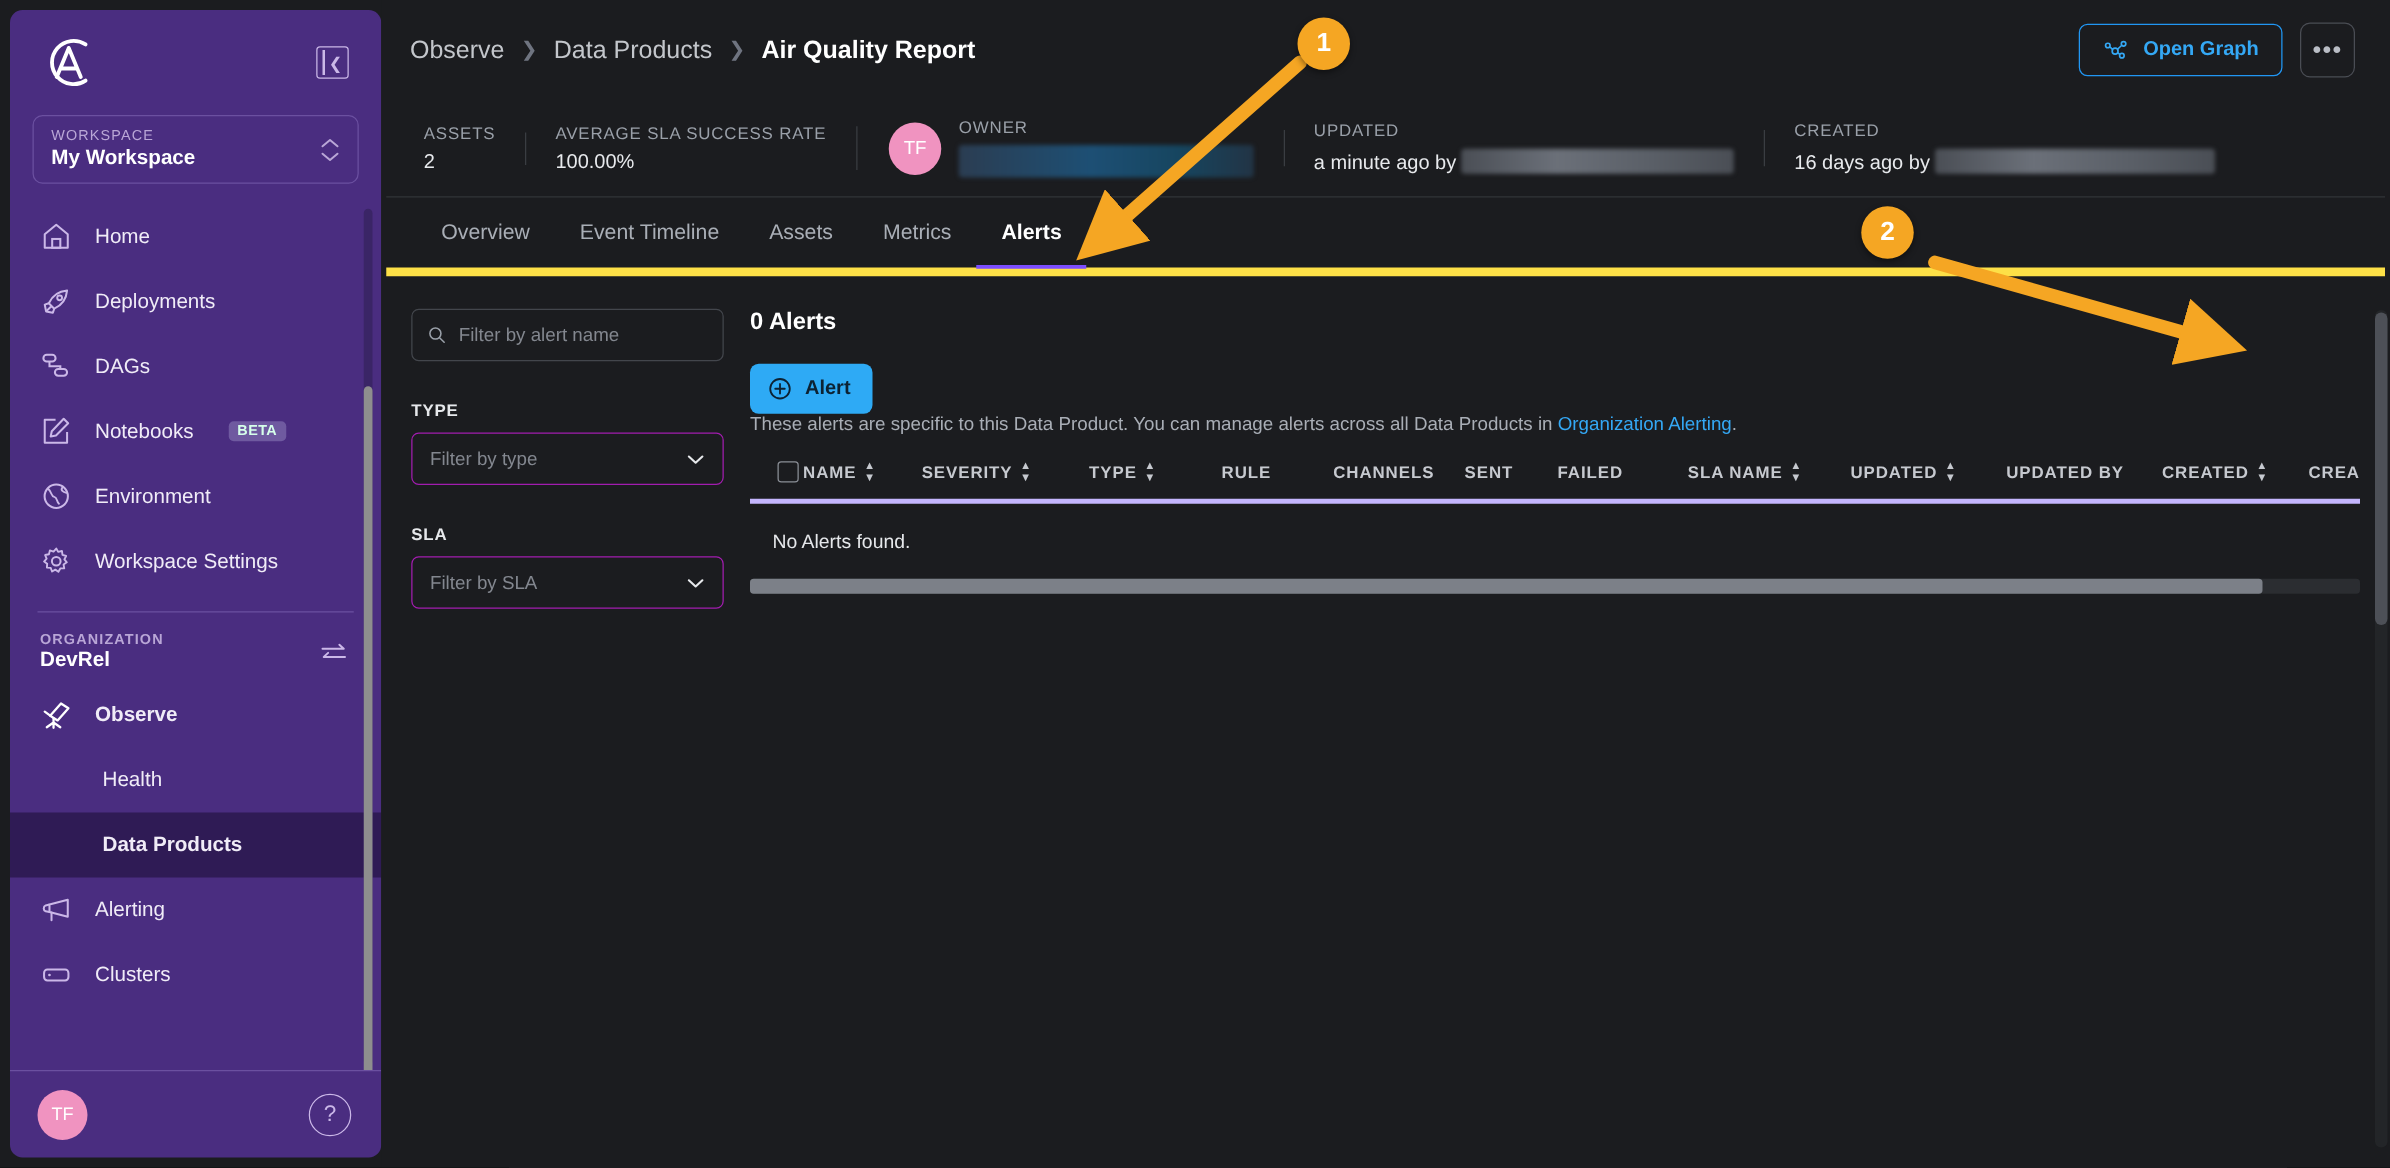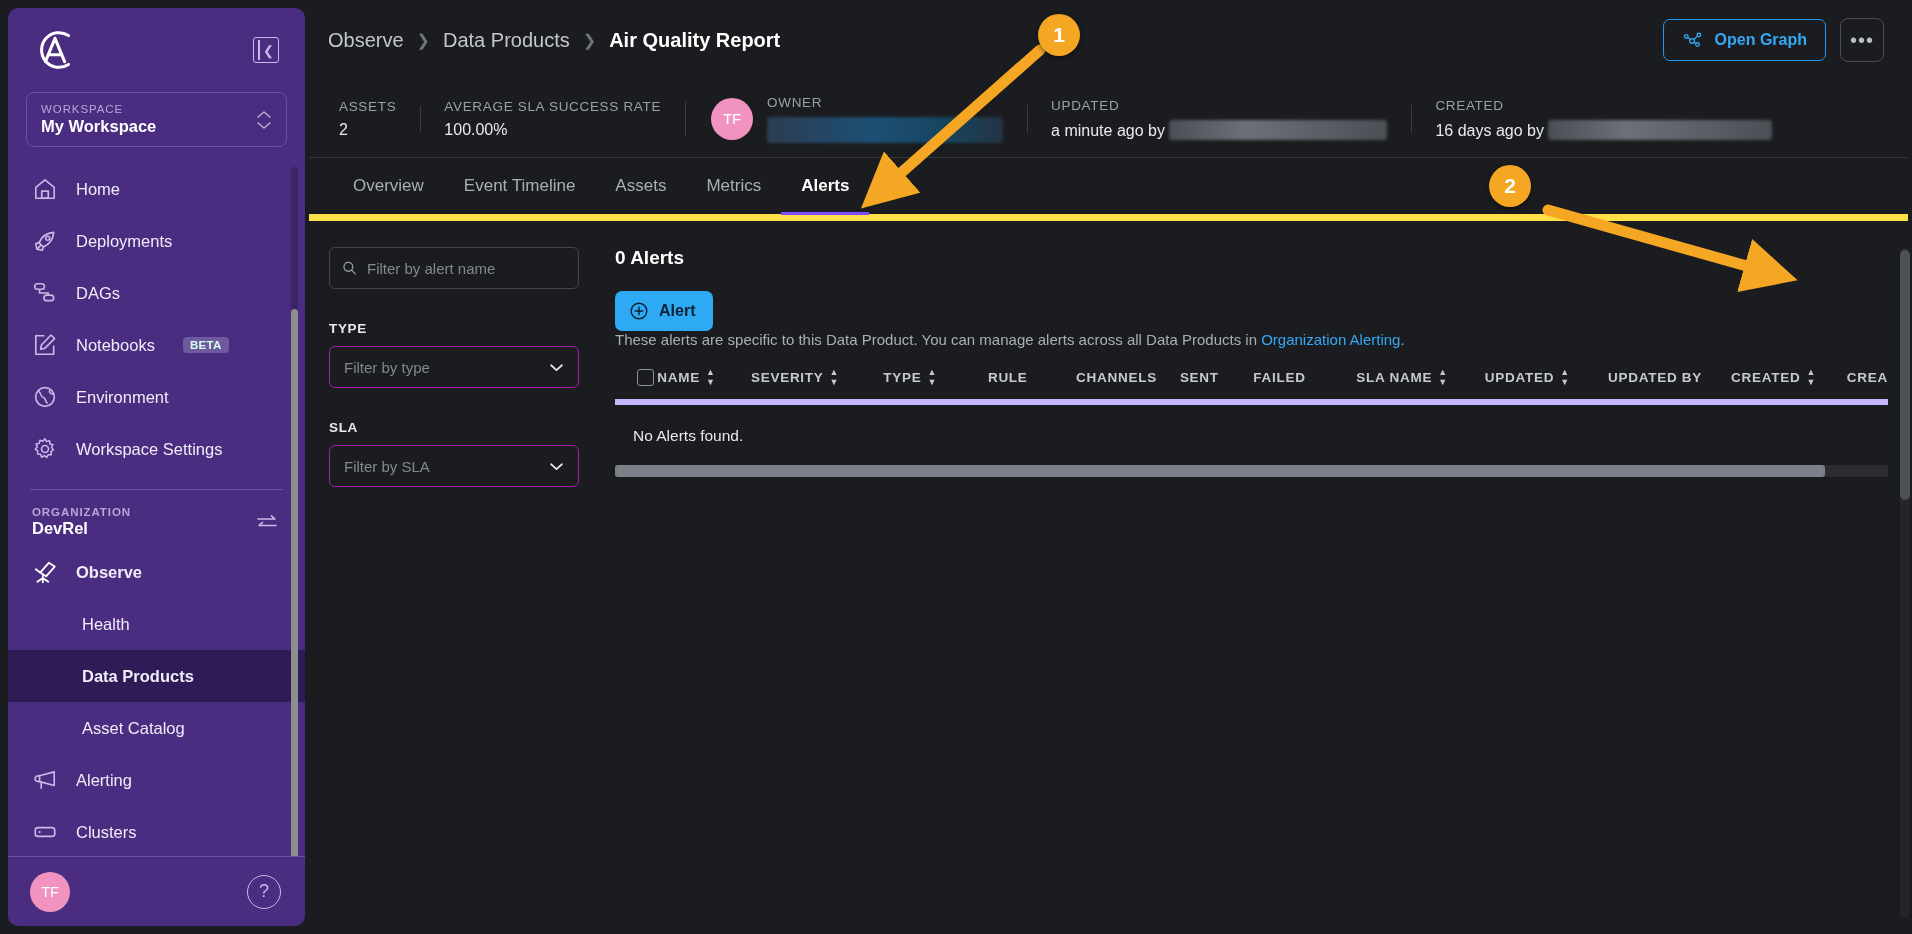--- a/index.html
+++ b/index.html
@@ -191,21 +191,21 @@
     border-bottom: 7px solid #fde047;
     margin: 0 4px;
   }
   .tab {
     padding: 18px 20px 16px 20px;
     font-size: 17px; color:#a9aeb6; cursor:pointer;
     border-bottom: 3px solid transparent; margin-bottom:-1px;
   }
   .tab.active { color:#fff; font-weight:700; border-bottom-color:#7c4dff; }
 
-  .content { display:flex; padding: 26px 24px 0 24px; gap: 36px; }
+  .content { display:flex; padding: 26px 24px 0 24px; gap: 21px; }
   .filters { width: 250px; flex: 0 0 250px; }
   .search-box {
     height: 42px; border:1px solid #43464c; border-radius:6px;
     display:flex; align-items:center; gap:10px; padding: 0 12px;
     background: transparent;
   }
   .search-box input {
     flex:1; background:transparent; border:0; outline:none;
     color:#d8dbe0; font-size:15px; font-family:"Liberation Sans", sans-serif;
   }
@@ -219,21 +219,21 @@
   }
 
   .alerts-panel { flex:1; min-width:0; }
   .alerts-count { font-size:19px; font-weight:700; color:#fff; margin-bottom: 22px; }
   .alerts-desc { font-size:15px; color:#a9aeb6; margin-bottom: 20px; }
   .alerts-desc a { color:#34a8f5; text-decoration:none; cursor:pointer; }
 
   .table-wrap { position: relative; }
   .thead {
     display:flex; align-items:center; gap: 0;
-    border-bottom: 6px solid #c4b5fd;
+    border-bottom: 4px solid #c4b5fd;
     padding-bottom: 12px;
   }
   .th {
     font-size:13.5px; font-weight:700; color:#c6c9cf;
     letter-spacing:.055em; text-transform:uppercase;
     display:flex; align-items:center; gap:6px; cursor:pointer;
     white-space: nowrap;
   }
   .th .sortarrow { color:#c6c9cf; font-size:9px; line-height:1; display:flex; flex-direction:column; }
   .chk {
@@ -372,23 +372,20 @@
       </div>
 
       <div class="sb-item sub">
         <span>Health</span>
       </div>
 
       <div class="sb-item sub active">
         <span>Data Products</span>
       </div>
 
-      <div class="sb-item sub">
-        <span>Asset Catalog</span>
-      </div>
 
       <div class="sb-item">
         <svg class="sb-icon" viewBox="0 0 24 24">
           <path d="M20.5 4.5 L20.5 17 L7 13.5 L7 8 Z" fill="none" stroke="#cbb8e8" stroke-width="1.5" stroke-linejoin="round"></path>
           <path d="M7 8 L4.2 8.6 A2.4 2.4 0 0 0 4.2 13 L7 13.5" fill="none" stroke="#cbb8e8" stroke-width="1.5" stroke-linejoin="round"></path>
           <path d="M8.5 13.8 L8.5 19.5" fill="none" stroke="#cbb8e8" stroke-width="1.5" stroke-linecap="round"></path>
         </svg>
         <span>Alerting</span>
       </div>
 

